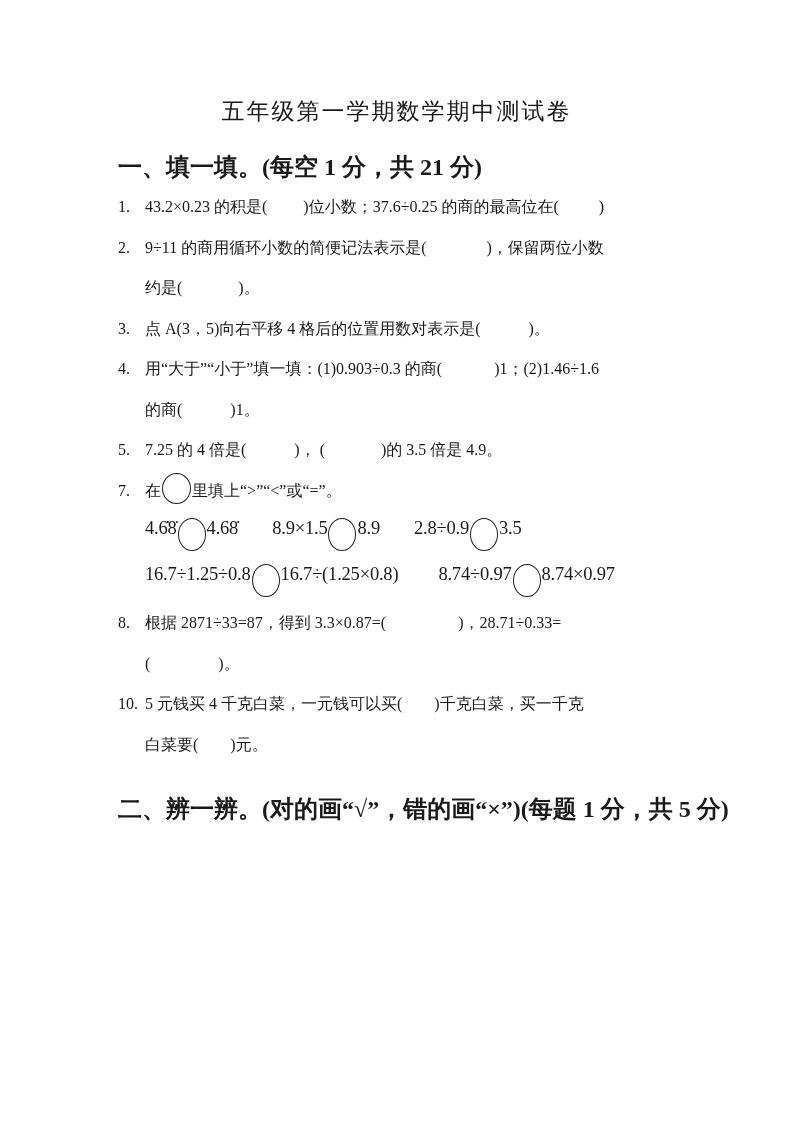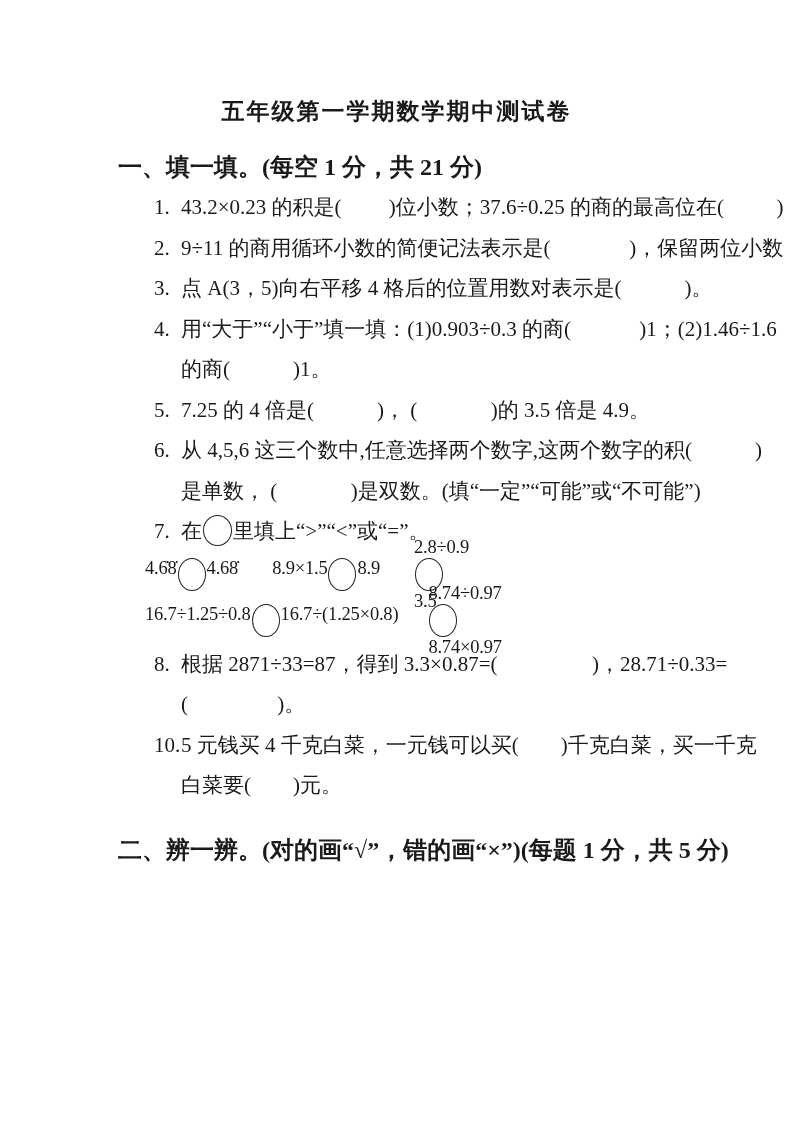--- a/index.html
+++ b/index.html
@@ -9,40 +9,39 @@
     color: #1a1a1a;
     font-family: "Liberation Serif", "DejaVu Serif", serif;
     overflow: hidden;
   }
   .sheet { padding: 95px 100px 0 118px; }
 
   .title {
     text-align: center;
     font-size: 23px;
     line-height: 34px;
-    font-weight: 700;
+    font-weight: 400;
     letter-spacing: 2px;
     margin-bottom: 18px;
     width: 557px;
   }
 
   .sec-heading {
     font-size: 24px;
     line-height: 40px;
     font-weight: 700;
     white-space: pre;
   }
   .sec-heading.second { margin-top: 24px; }
 
   .q { margin: 0; }
   .q-line {
-    font-size: 21px;
+    font-size: 16px;
     line-height: 40.5px;
     white-space: pre;
-    margin-left: 36px;
   }
   .q-line.cont { padding-left: 27px; }
   .q-num { display: inline-block; min-width: 27px; }
 
   .circle7 {
     display: inline-block;
     width: 27px; height: 29px;
     border: 1.6px solid #222;
     border-radius: 50%;
     vertical-align: -8px;
@@ -53,22 +52,22 @@
     display: flex;
     align-items: center;
     height: 46px;
     padding-left: 27px;
     font-size: 18.5px;
     letter-spacing: -0.2px;
     white-space: pre;
   }
   .pair { display: flex; }
   .row1 .pair { margin-right: 34px; }
-  .row2 .pair { margin-right: 30px; }
-  .pair:last-child { margin-right: 0; flex-direction: column; }
+  .row2 .pair { margin-right: 40px; }
+  .pair:last-child { margin-right: 0; }
   .cmp-circle {
     flex: 0 0 auto;
     width: 26px; height: 31px;
     border: 1.6px solid #222;
     border-radius: 50%;
     margin: 0 1px;
   }
 </style>
 </head>
 <body>
@@ -78,39 +77,36 @@
   <div class="title">五年级第一学期数学期中测试卷</div>
 
   <div class="sec-heading">一、填一填。(每空 1 分，共 21 分)</div>
 
   <div class="q">
     <div class="q-line"><span class="q-num">1.</span><span>43.2×0.23 的积是(         )位小数；37.6÷0.25 的商的最高位在(          )</span></div>
   </div>
 
   <div class="q">
     <div class="q-line"><span class="q-num">2.</span><span>9÷11 的商用循环小数的简便记法表示是(               )，保留两位小数</span></div>
+    <div class="q-line cont">约是(              )。</div>
   </div>
 
   <div class="q">
     <div class="q-line"><span class="q-num">3.</span><span>点 A(3，5)向右平移 4 格后的位置用数对表示是(            )。</span></div>
   </div>
 
   <div class="q">
     <div class="q-line"><span class="q-num">4.</span><span>用“大于”“小于”填一填：(1)0.903÷0.3 的商(             )1；(2)1.46÷1.6</span></div>
     <div class="q-line cont">的商(            )1。</div>
   </div>
 
   <div class="q">
     <div class="q-line"><span class="q-num">5.</span><span>7.25 的 4 倍是(            )， (              )的 3.5 倍是 4.9。</span></div>
   </div>
 
-  <div class="q">
-    <div class="q-line"><span class="q-num">6.</span><span>从 4,5,6 这三个数中,任意选择两个数字,这两个数字的积(            )</span></div>
-    <div class="q-line cont">是单数， (              )是双数。(填“一定”“可能”或“不可能”)</div>
-  </div>
 
   <div class="q">
     <div class="q-line"><span class="q-num">7.</span><span>在</span><span class="circle7"></span><span>里填上“&gt;”“&lt;”或“=”。</span></div>
 
     <div class="cmp-row row1">
       <span class="pair"><span>4.6̇8̇</span><span class="cmp-circle"></span><span>4.68̇</span></span>
       <span class="pair"><span>8.9×1.5</span><span class="cmp-circle"></span><span>8.9</span></span>
       <span class="pair"><span>2.8÷0.9</span><span class="cmp-circle"></span><span>3.5</span></span>
     </div>
 

